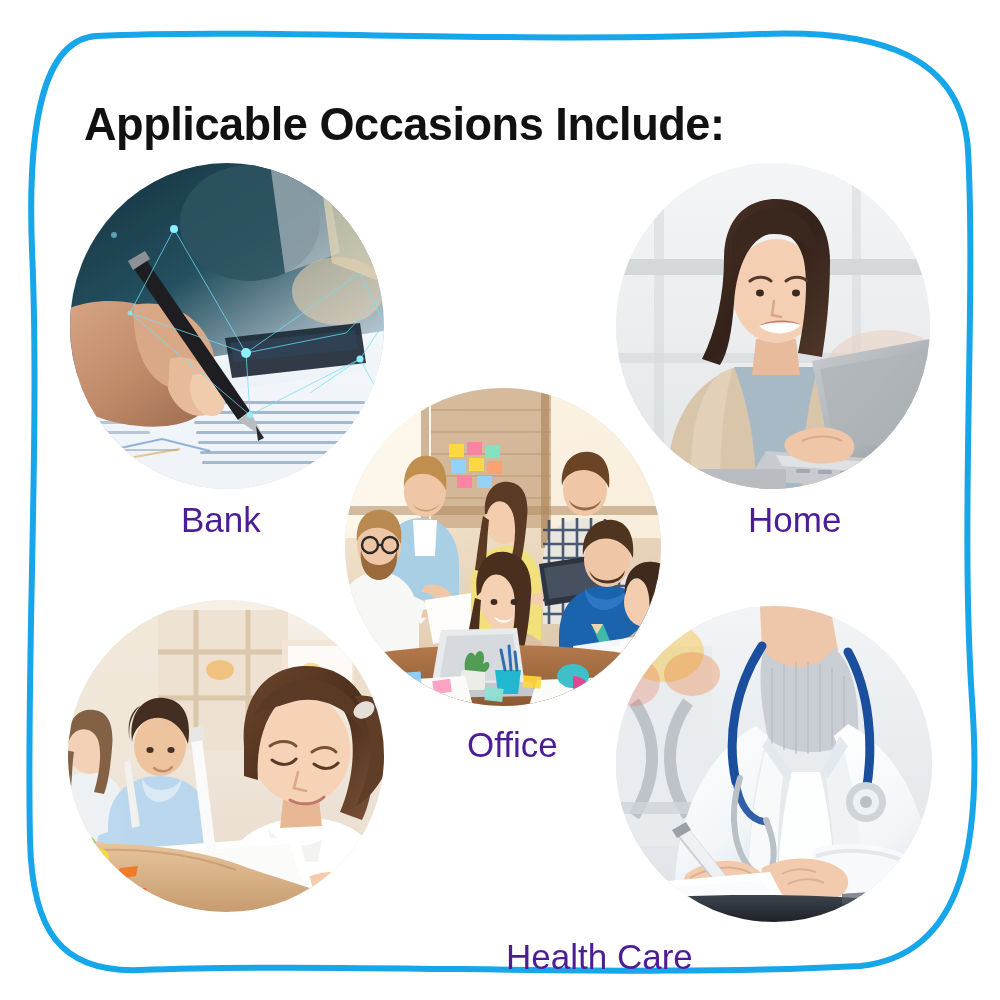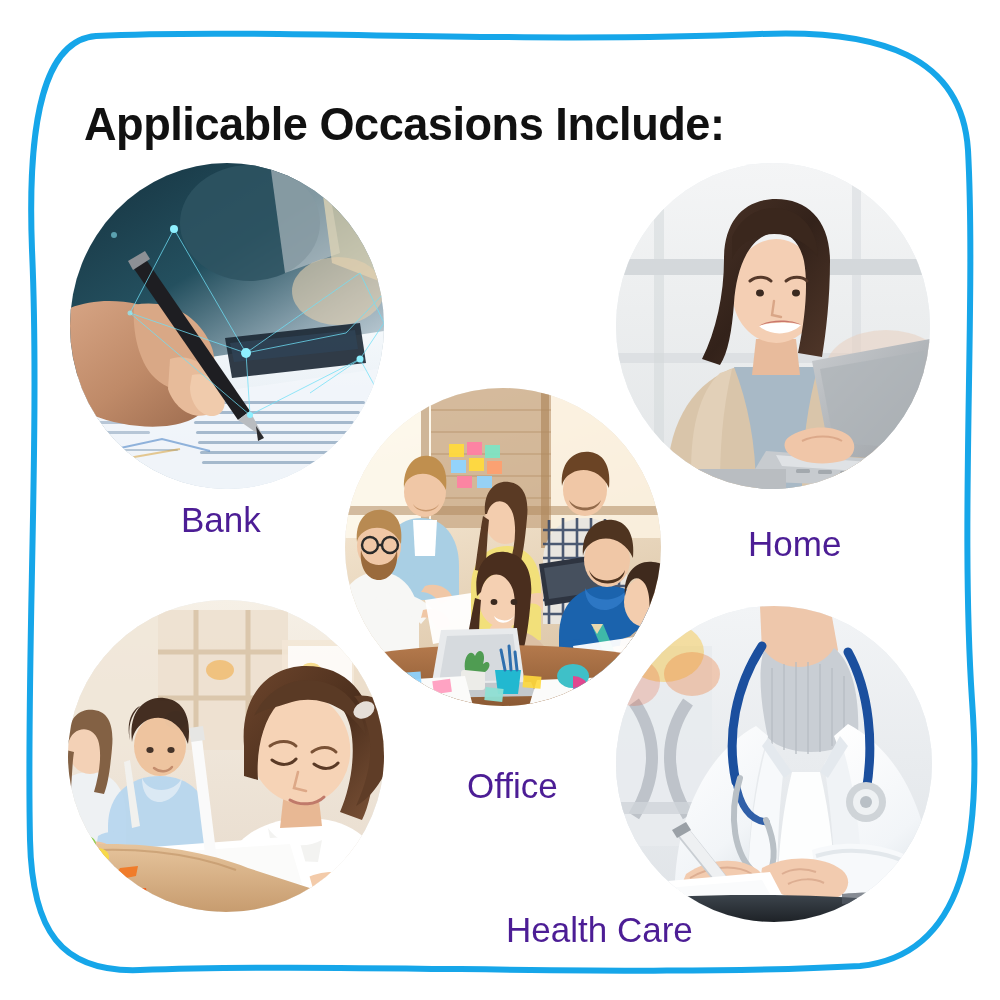--- a/index.html
+++ b/index.html
@@ -46,24 +46,24 @@
 
   
   .label{
     position:absolute;
     font-size:35px;
     color:#4c1d95;
     white-space:nowrap;
     font-weight:400;
   }
   .l-bank  {left:181px; top:500px;}
-  .l-home  {left:748px; top:500px;margin-top:24px;}
-  .l-office{left:467px; top:725px;margin-top:41px;}
+  .l-home  {left:748px; top:500px;}
+  .l-office{left:467px; top:725px;}
   .l-school{left:337px; top:895px;}
-  .l-health{left:506px; top:910px;}
+  .l-health{left:506px; top:937px;}
 </style>
 </head>
 <body>
 
 <div id="stage">
 
   <svg class="frame-svg" viewBox="0 0 1000 1000">
     <path d="M 96,36
              C 260,28 520,44 760,34
              C 880,29 962,56 968,150

